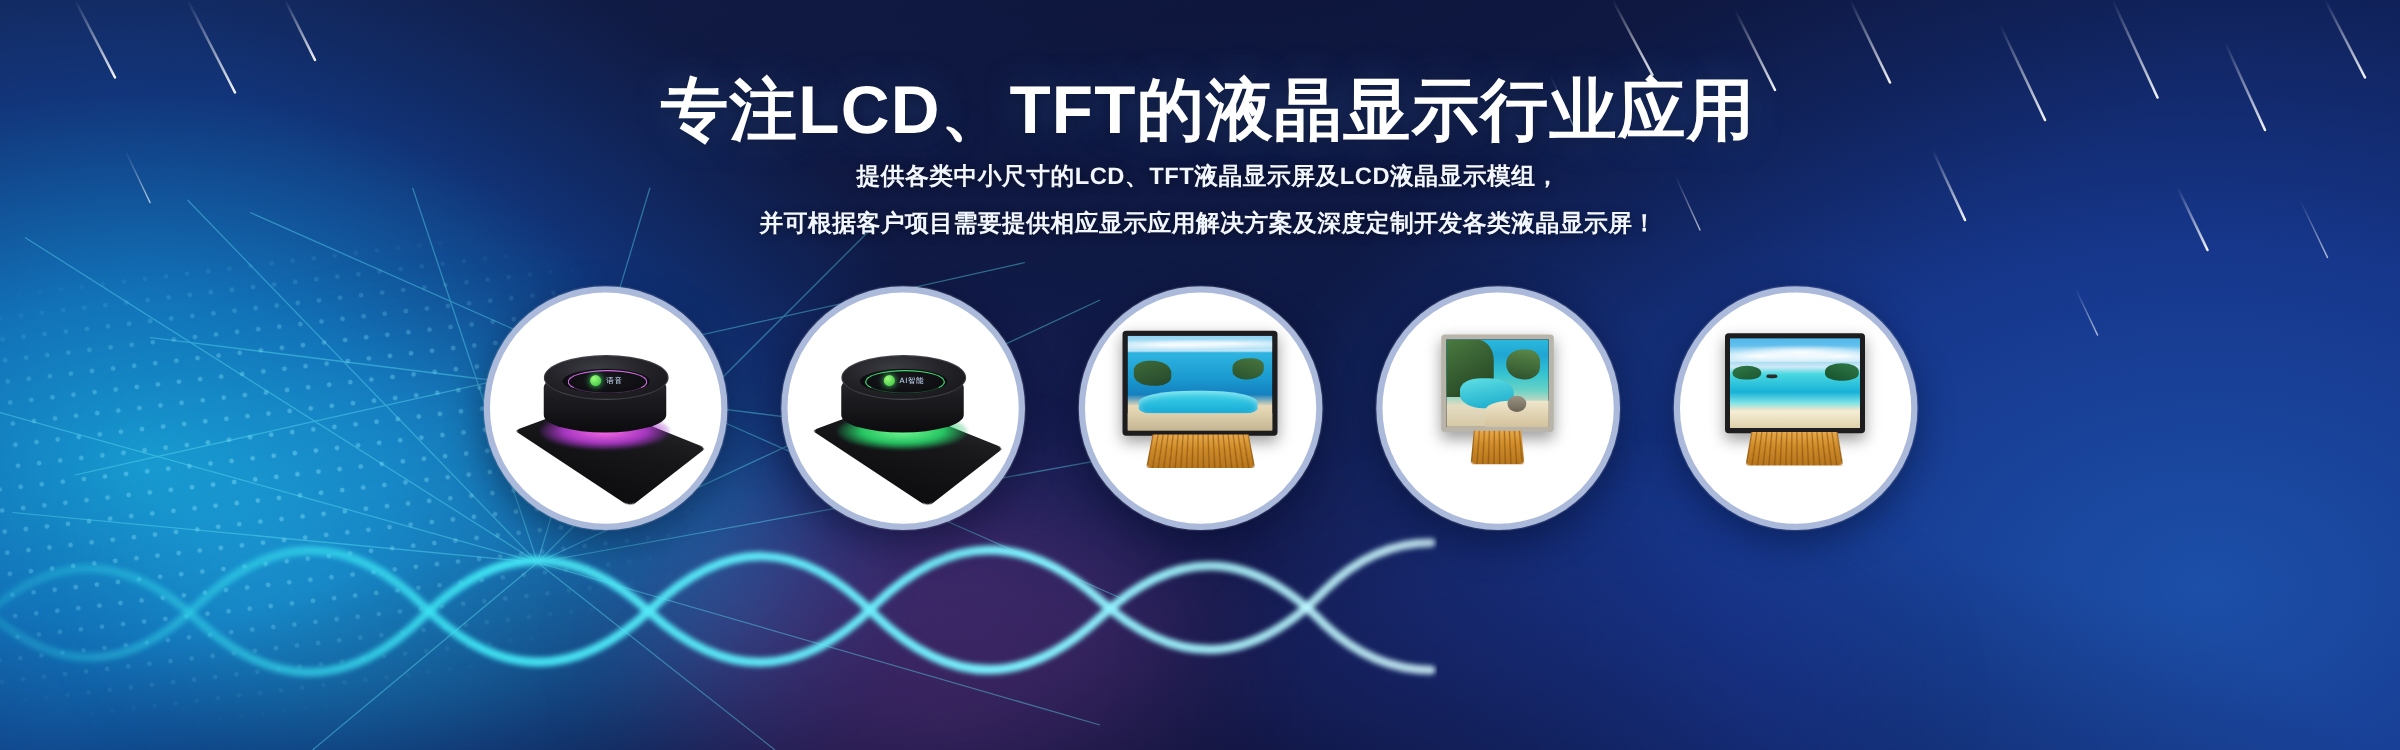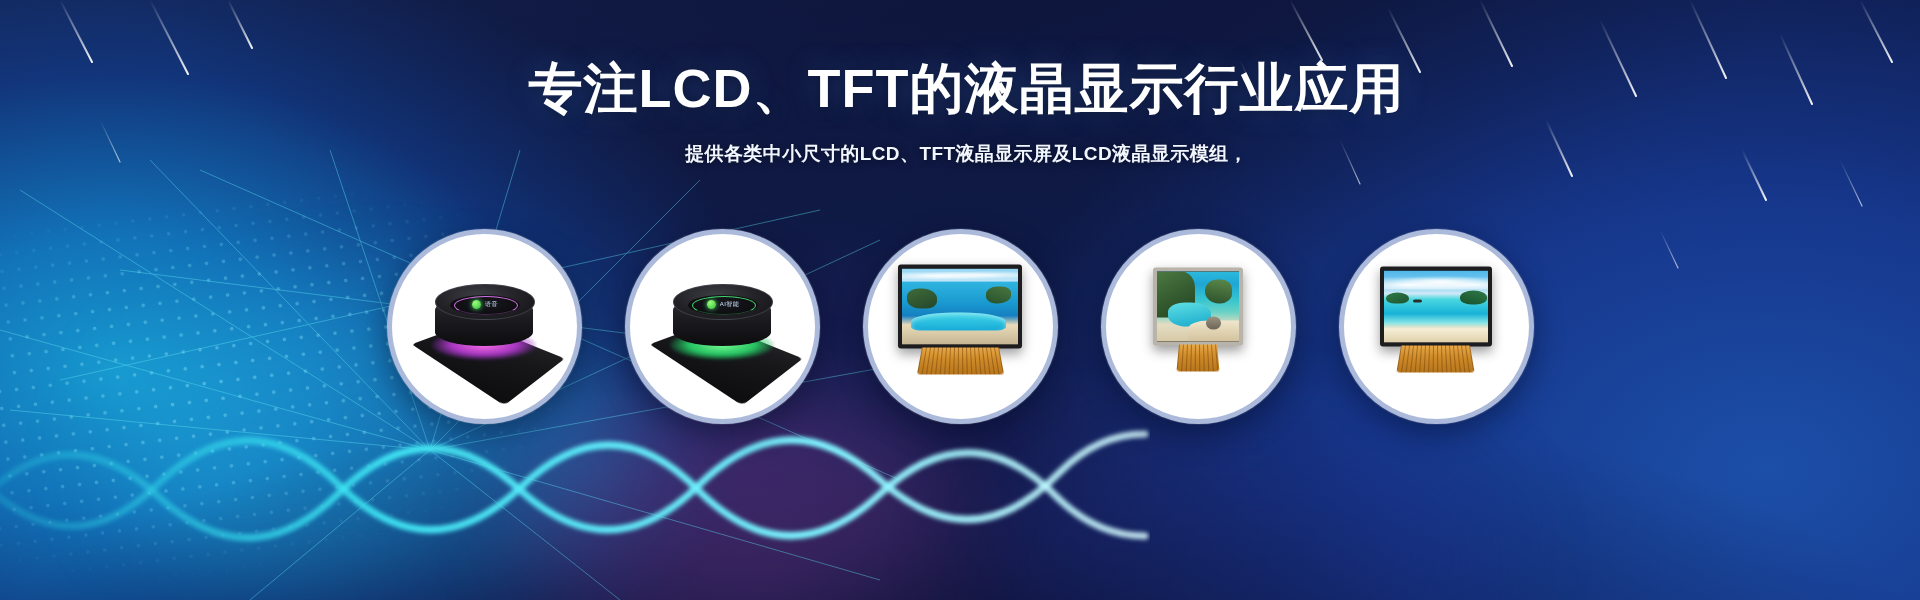--- a/index.html
+++ b/index.html
@@ -61,21 +61,21 @@
   .subline{
     margin:0;
     font-size:19px;
     font-weight:bold;
     color:#f2f6ff;
     line-height:1.0;
     letter-spacing:.4px;
     text-shadow:0 1px 7px rgba(0,0,0,0.5);
     white-space:nowrap;
   }
-  .sub1{margin-top:26px;}
+  .sub1{margin-top:14px;}
   .sub2{margin-top:19px;}
 
   
   .circles{
     position:absolute;left:0;right:0;top:229px;
     display:flex;justify-content:center;align-items:flex-start;
     gap:43px;z-index:7;
   }
   .bubble{
     position:relative;
@@ -304,20 +304,21 @@
       <path d="M1660,230 L1678,268"></path>
         <path d="M100,120 L120,162"></path>
     </g>
   </svg>
 
   <div class="layer vignette"></div>
 
   <div class="copy">
     <h1 class="headline">专注LCD、TFT的液晶显示行业应用</h1>
     <p class="subline sub1">提供各类中小尺寸的LCD、TFT液晶显示屏及LCD液晶显示模组，</p>
+    <p class="subline sub2">并可根据客户项目需要提供相应显示应用解决方案及深度定制开发各类液晶显示屏！</p>
   </div>
 
   <div class="circles">
 
     <div class="bubble">
       <div class="bubble-inner">
         <div class="mat"></div>
         <div class="puck-wrap">
           <div class="puck-ring ring-purple"></div>
           <div class="puck-body"></div>

